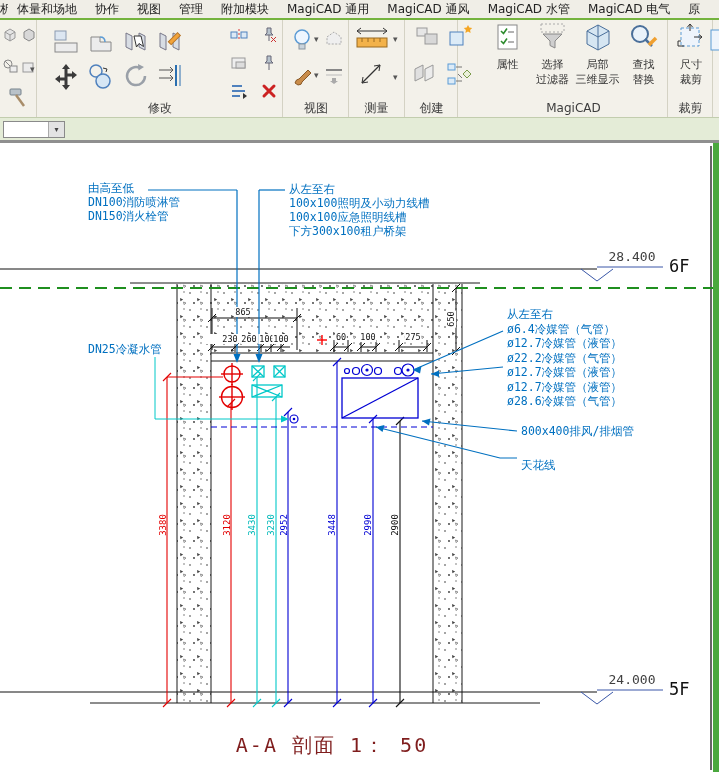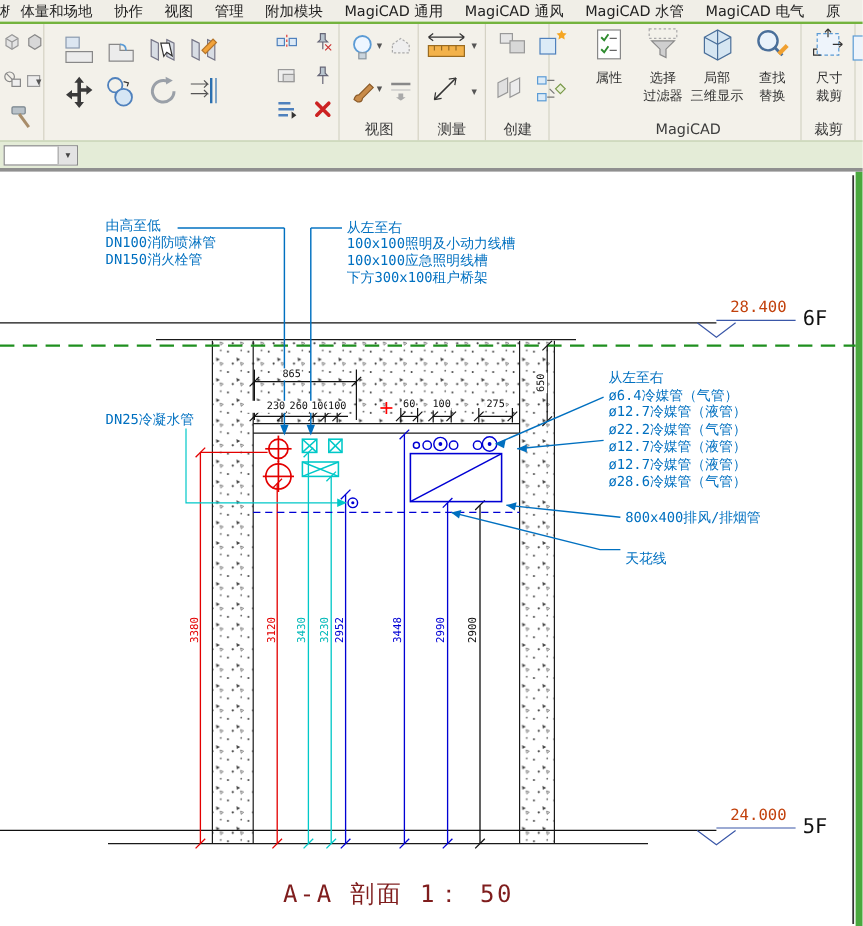--- a/index.html
+++ b/index.html
@@ -27,21 +27,21 @@
   .graybar { position:absolute; left:0; top:140px; width:719px; height:3px; background:#8f8f8f; }
 
   
   .cvtxt { position:absolute; white-space:nowrap; }
   .ann { font-family:"DejaVu Sans Mono", monospace; font-size:11.5px; line-height:14px; color:#0070c0; }
   .annline { display:block; }
   .dimtxt { font-family:"DejaVu Sans Mono", monospace; font-size:8.5px; color:#111; background:#fff;
             padding:0 1px; transform:translate(-50%,-50%); }
   .vdim { font-family:"DejaVu Sans Mono", monospace; font-size:9px; transform:translate(-50%,-50%) rotate(-90deg); }
   .c-red { color:#e30000; } .c-cyan { color:#00b8b8; } .c-blue { color:#0000d4; } .c-black { color:#111; }
-  .lvltxt { font-family:"DejaVu Sans Mono", monospace; font-size:13px; color:#c2410c; width:66px; text-align:center; }
+  .lvltxt { font-family:"DejaVu Sans Mono", monospace; font-size:13px; color:#404040; width:66px; text-align:center; }
   .lvlname { font-family:"DejaVu Sans Mono", monospace; font-size:17px; color:#111; }
   .title { font-family:"DejaVu Sans Mono", monospace; font-size:20px; color:#7f1d1d; transform:translateX(-50%); letter-spacing:2px; }
   svg.cv { position:absolute; left:0; top:0; }
 </style>
 </head>
 <body>
 
 <div id="app">
 
   <div>
@@ -418,20 +418,21 @@
         <svg width="18" height="18">
             <line x1="2" y1="4" x2="12" y2="4" stroke="#4f81bd" stroke-width="2"></line>
             <line x1="2" y1="9" x2="15" y2="9" stroke="#4f81bd" stroke-width="2"></line>
             <line x1="2" y1="14" x2="10" y2="14" stroke="#4f81bd" stroke-width="2"></line>
             <path d="M13 11 l4 3 -4 3 z" fill="#333"></path>
           </svg></span>
       <span class="ic" style="left:222px; top:62px;">
         <svg width="18" height="18">
             <path d="M4 4 L14 14 M14 4 L4 14" stroke="#cc2222" stroke-width="3" stroke-linecap="round"></path>
           </svg></span>
+      <div class="panel-label">修改</div>
     </div>
 
     <div class="panel" style="left:284px; width:65px;">
       <span class="ic" style="left:8px; top:8px;">
         <svg width="22" height="24">
             <circle cx="10" cy="9" r="7" fill="#eef6ff" stroke="#5b9bd5" stroke-width="1.5"></circle>
             <rect x="7" y="16" width="6" height="5" fill="#c9d4dd" stroke="#8a96a0"></rect>
           </svg></span>
       <span class="caret" style="left:30px; top:14px;">▾</span>
       <span class="ic" style="left:40px; top:8px;">

